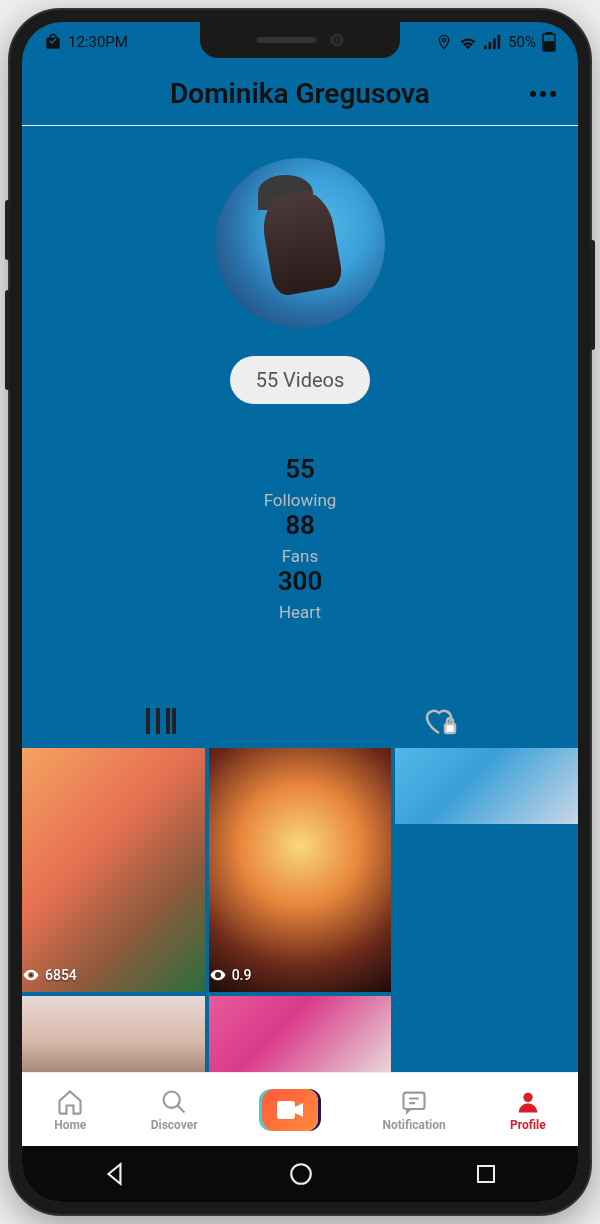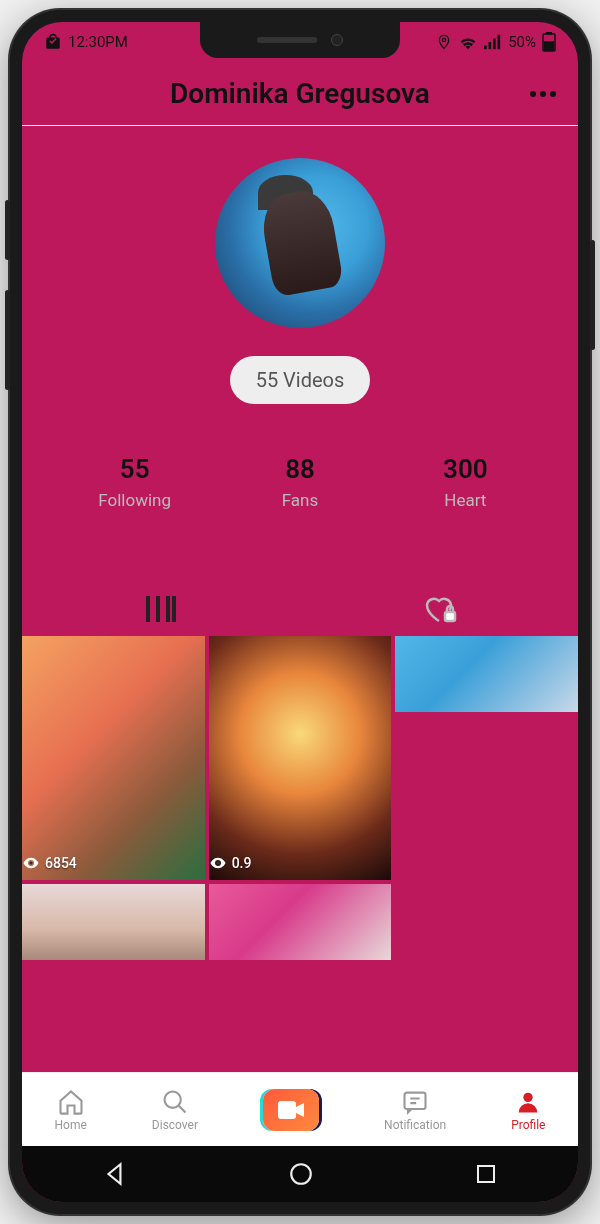--- a/index.html
+++ b/index.html
@@ -19,21 +19,21 @@
     position: relative;
     box-shadow: 0 0 0 2px #333, 0 10px 40px rgba(0,0,0,0.4);
   }
   .side-btn { position:absolute; background:#222; border-radius:3px; }
   .side-l1 { left:-5px; top:190px; width:5px; height:60px; }
   .side-l2 { left:-5px; top:280px; width:5px; height:100px; }
   .side-r1 { right:-5px; top:230px; width:5px; height:110px; }
   .screen {
     width: 100%;
     height: 100%;
-    background: #be185d;
+    background: #0369a1;
     border-radius: 40px;
     overflow: hidden;
     display: flex;
     flex-direction: column;
     position: relative;
   }
   
   .notch {
     position: absolute;
     top: 0; left: 50%;
@@ -97,20 +97,21 @@
     background:#eeeeee;
     color:#555;
     font-size:20px;
     padding:12px 26px;
     border-radius:24px;
   }
   
   .stats {
     display:flex; justify-content:space-around;
     padding: 30px 30px 10px 30px;
+    flex-direction: column;
   }
   .stat { text-align:center; flex:1; }
   .stat-num { font-size:26px; font-weight:600; color:#111; }
   .stat-label { font-size:17px; color:#bbb; margin-top:6px; }
   .spacer { flex: 0 0 60px; }
   
   .tabs {
     display:flex; height:56px; border-top:1px solid transparent;
   }
   .tab { flex:1; display:flex; align-items:center; justify-content:center; }
@@ -142,21 +143,21 @@
   
   .bottom-nav {
     margin-top:auto;
     height:74px;
     border-top:1px solid #eee;
     display:flex; align-items:center; justify-content:space-around;
     background:#fff;
   }
   .nav-item {
     display:flex; flex-direction:column; align-items:center; gap:2px;
-    color:#999; font-size:12px;
+    color:#999; font-size:12px;font-weight:bold;
   }
   .nav-item.active { color:#d81e26; }
   .nav-item svg { display:block; }
   .rec-btn {
     width:56px; height:42px; border-radius:12px;
     background:linear-gradient(135deg,#ff5a3c 0%, #ff8a3c 100%);
     box-shadow: -3px 0 0 #2ad8d8, 3px 0 0 #1a1a5a;
     display:flex; align-items:center; justify-content:center;
   }
   

